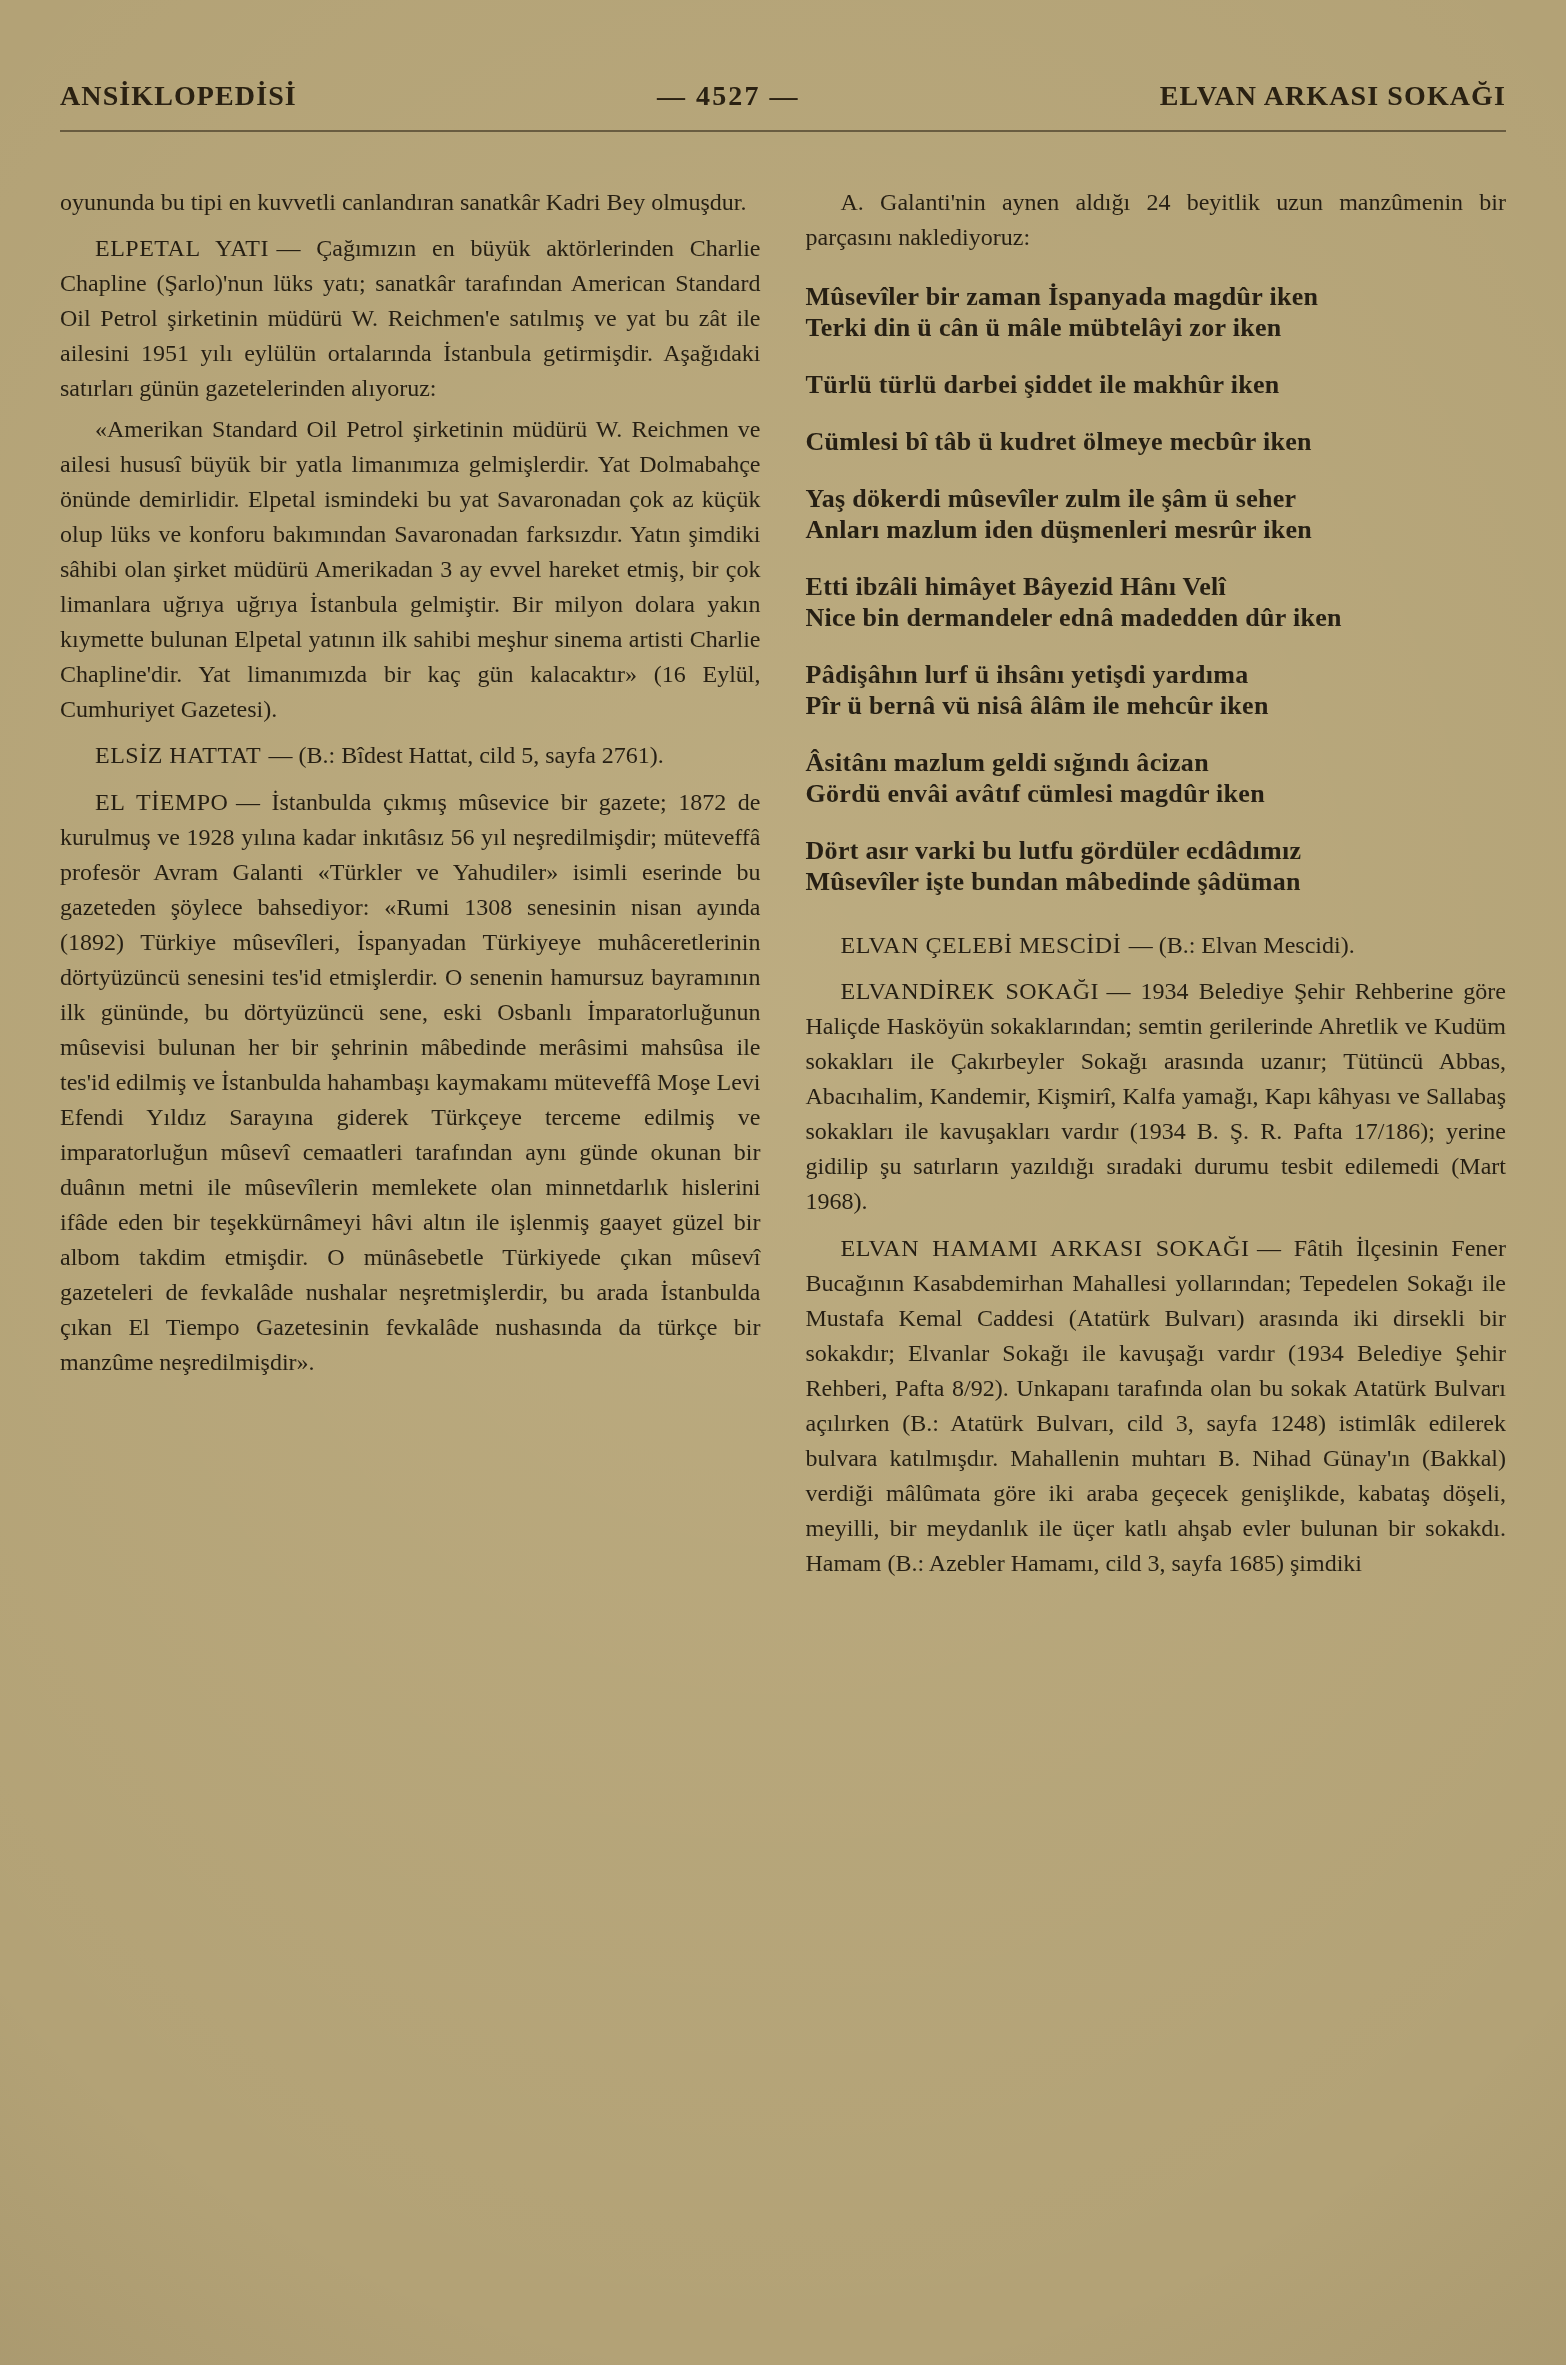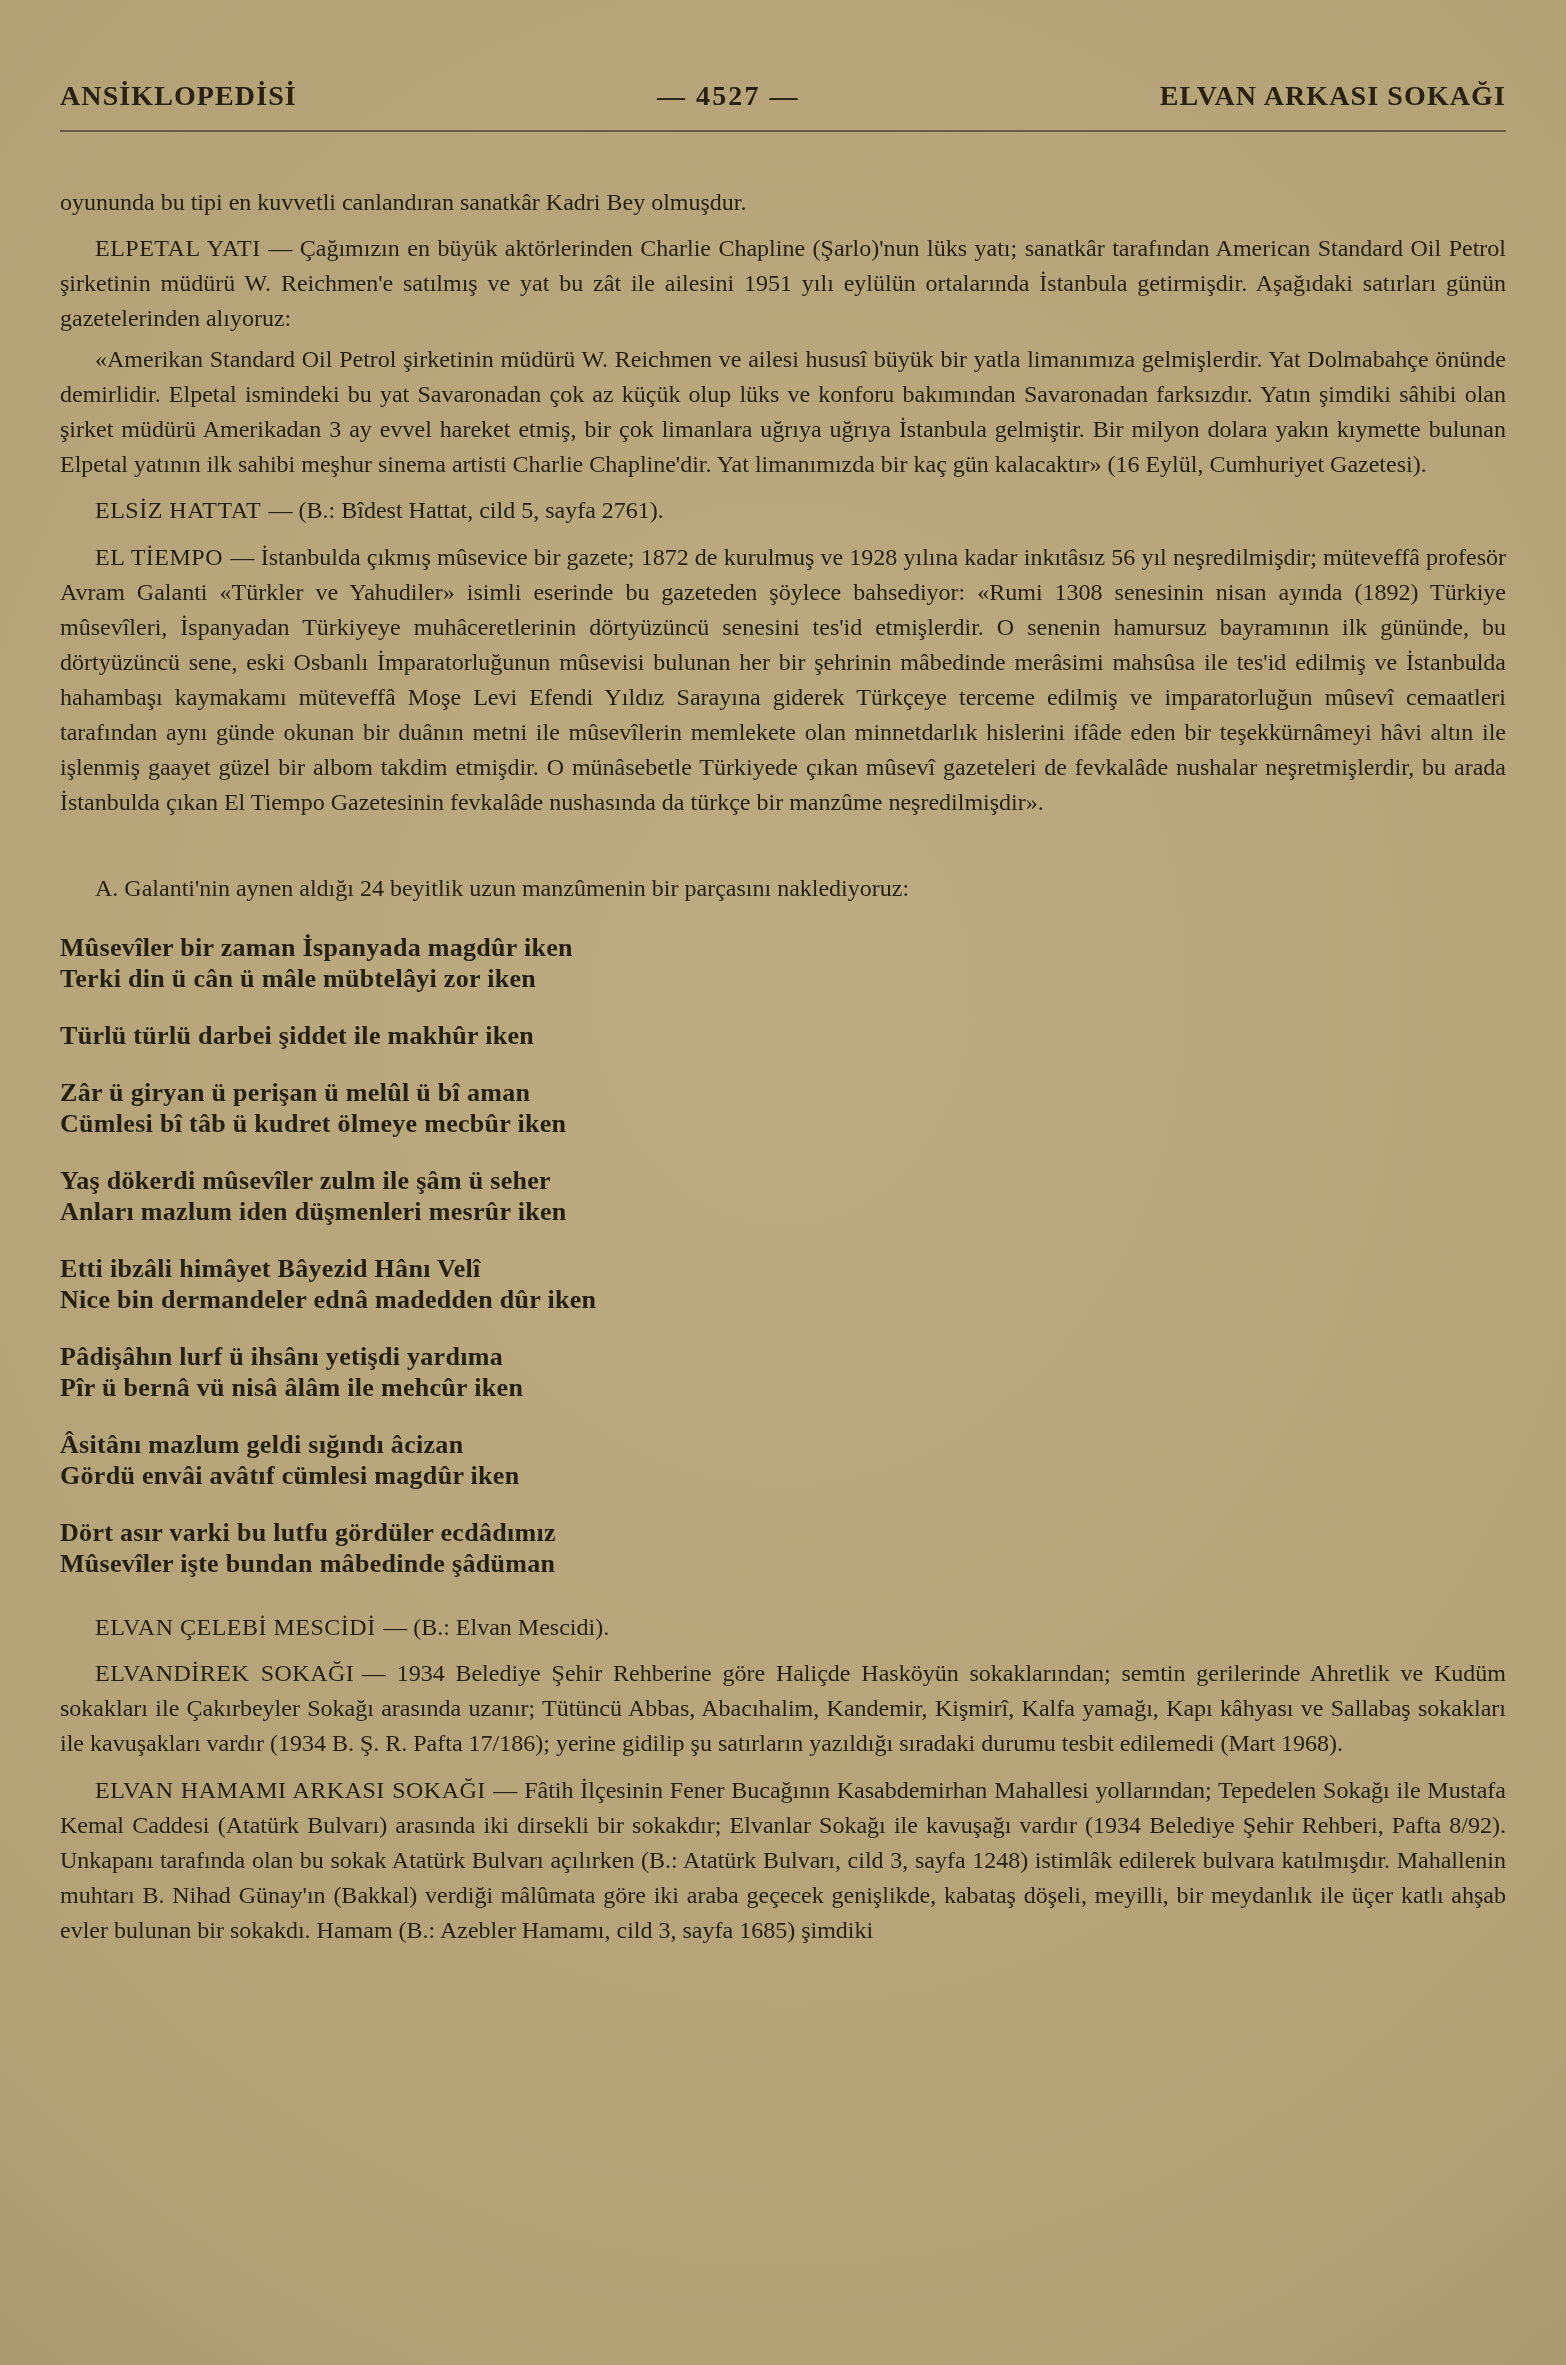--- a/index.html
+++ b/index.html
@@ -32,21 +32,20 @@
   .header .h-center { letter-spacing: 2.1px; }
   .rule {
     height: 1.6px;
     background: rgba(42,33,18,0.55);
     margin-top: 18px;
   }
   .columns {
     display: flex;
     gap: 45px;
     margin-top: 53px;
-    flex-direction: column;
   }
   .col {
     flex: 1 1 0;
     font-size: 24px;
     line-height: 35px;
     text-align: justify;
     hyphens: auto;
   }
   p.para {
     margin: 0 0 5.3px 0;
@@ -108,21 +107,20 @@
       <p class="para poem-intro">A. Galanti'nin aynen aldığı 24 beyitlik uzun manzûmenin bir parçasını naklediyoruz:</p>
 
       <div class="couplet">
         <div class="cl">Mûsevîler bir zaman İspanyada magdûr iken</div>
         <div class="cl">Terki din ü cân ü mâle mübtelâyi zor iken</div>
       </div>
       <div class="couplet">
         <div class="cl">Türlü türlü darbei şiddet ile makhûr iken</div>
       </div>
       <div class="couplet">
-        <div class="cl">Zâr ü giryan ü perişan ü melûl ü bî aman</div>
         <div class="cl">Cümlesi bî tâb ü kudret ölmeye mecbûr iken</div>
       </div>
       <div class="couplet">
         <div class="cl">Yaş dökerdi mûsevîler zulm ile şâm ü seher</div>
         <div class="cl">Anları mazlum iden düşmenleri mesrûr iken</div>
       </div>
       <div class="couplet">
         <div class="cl">Etti ibzâli himâyet Bâyezid Hânı Velî</div>
         <div class="cl">Nice bin dermandeler ednâ madedden dûr iken</div>
       </div>

